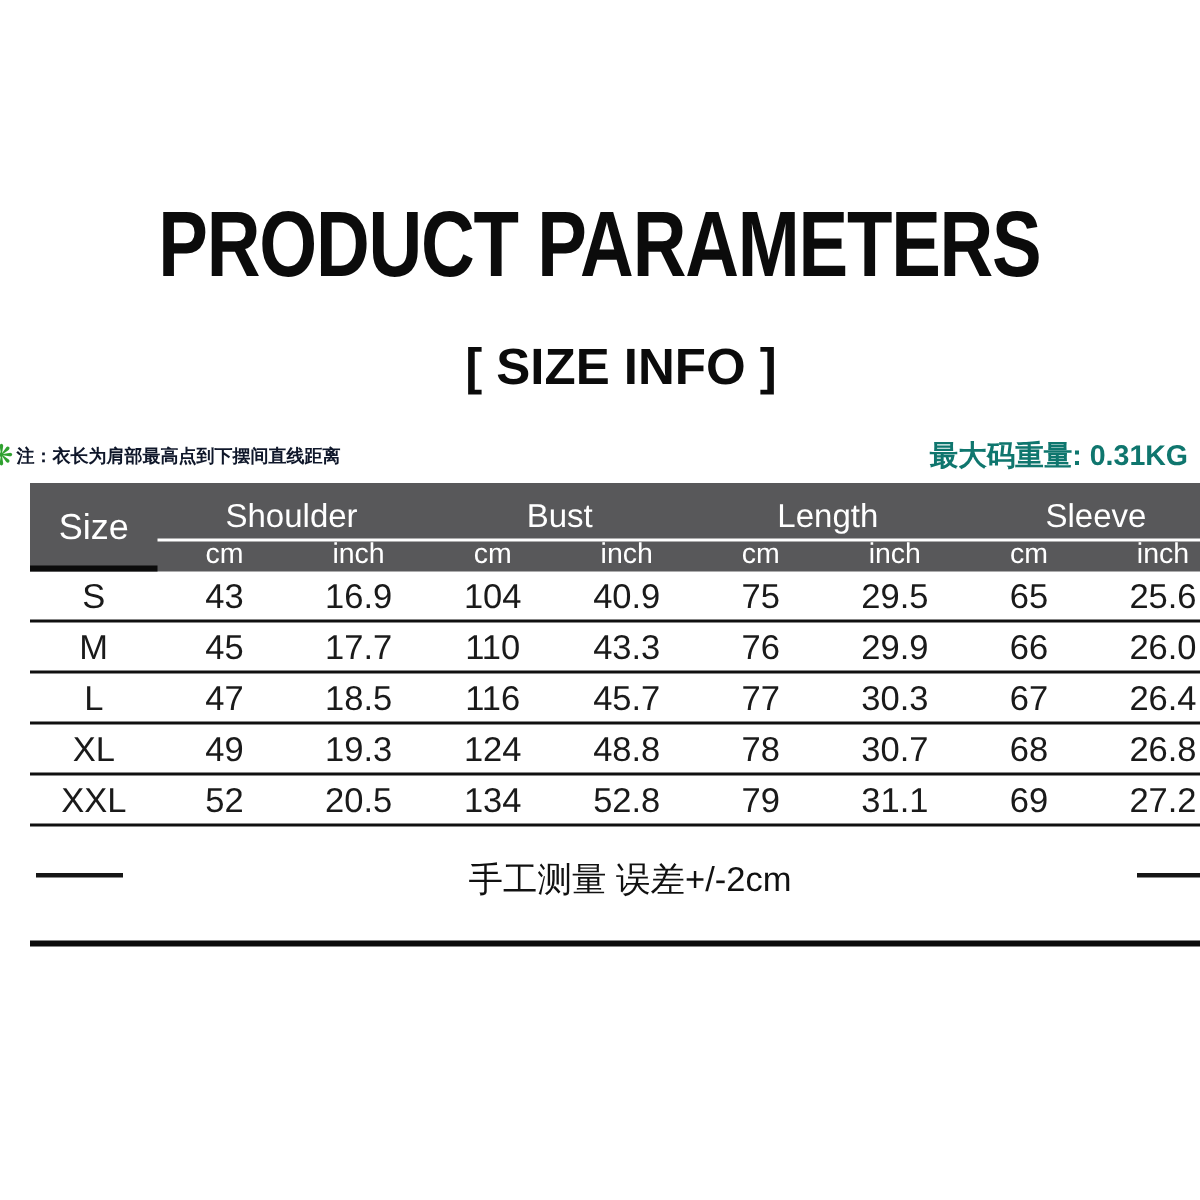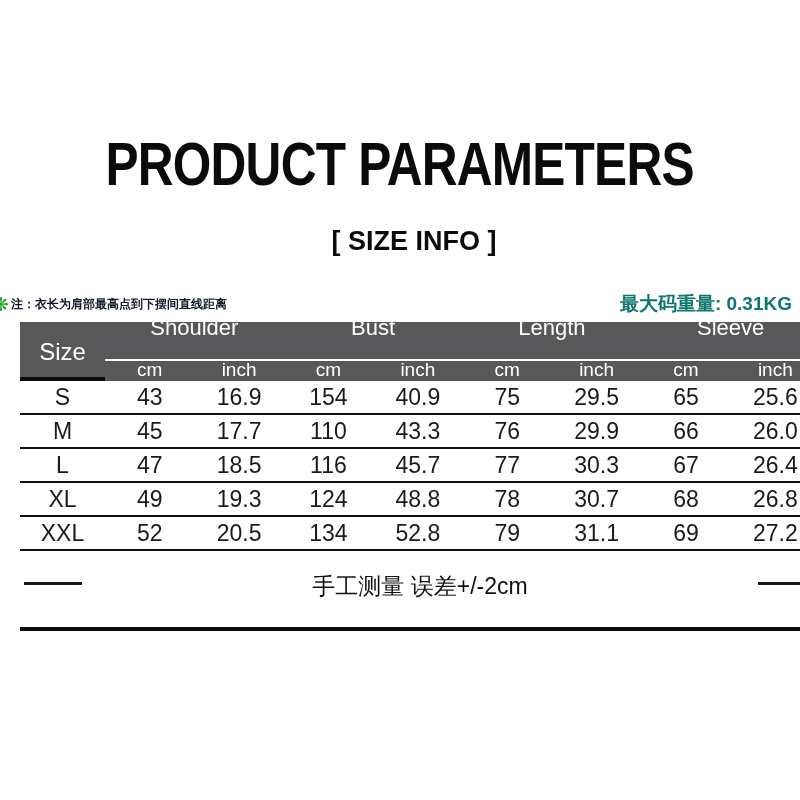--- a/index.html
+++ b/index.html
@@ -11,21 +11,21 @@
   .page { position: relative; width: 800px; height: 800px; }
 
   
   .title-wrap { position: absolute; top: 128px; left: 0; right: 0; text-align: center; }
   .title {
     display: inline-block; white-space: nowrap;
     font-size: 62px; font-weight: 700; letter-spacing: -1px; color: #0b0b0b;
     transform: scaleX(0.80); transform-origin: center;
   }
   .subtitle-wrap { position: absolute; top: 226px; left: 0; right: 0; text-align: center; }
-  .subtitle { font-size: 27px; font-weight: 700; color: #0b0b0b; letter-spacing: 0px; white-space: nowrap; padding-left: 28px; }
+  .subtitle { font-size: 34px; font-weight: 700; color: #0b0b0b; letter-spacing: 0px; white-space: nowrap; padding-left: 28px; }
 
   
   .meta {
     position: absolute; top: 290px; left: 0; right: 0; height: 28px;
     display: flex; justify-content: space-between; align-items: center;
   }
   .note-left { display: flex; align-items: center; }
   .note-icon { color: #2fa12f; font-size: 19px; margin-left: -7px; margin-right: 2px; }
   .note-text { font-size: 12px; font-weight: 700; color: #0f172a; }
   .weight { font-size: 19px; font-weight: 700; color: #0f766e; padding-right: 8px; }
@@ -36,21 +36,21 @@
     position: relative; display: grid;
     grid-template-columns: 85px repeat(8, 1fr);
     grid-template-rows: 37px 22px;
     background: #58585a; color: #ffffff; height: 59px;
   }
   .size-head {
     grid-column: 1; grid-row: 1 / 3;
     display: flex; align-items: center; justify-content: center;
     font-size: 24px;
   }
-  .group { grid-row: 1; grid-column: span 2; display: flex; align-items: flex-end; justify-content: center; font-size: 22px; padding-bottom: 18px; }
+  .group { grid-row: 1; grid-column: span 2; display: flex; align-items: flex-end; justify-content: center; font-size: 22px; padding-bottom: 2px; }
   .unit { grid-row: 2; display: flex; align-items: center; justify-content: center; font-size: 19px; }
   .head-divider { position: absolute; left: 85px; right: 0; top: 37px; height: 2px; background: #ffffff; }
   .size-underline { position: absolute; left: 0; bottom: 0; width: 85px; height: 4px; background: #0b0b0b; }
 
   .trow {
     display: grid; grid-template-columns: 85px repeat(8, 1fr);
     height: 34px; box-sizing: border-box; border-bottom: 2px solid #101010;
     align-items: center;
   }
   .cell { text-align: center; font-size: 23px; color: #1a1a1a; }
@@ -102,21 +102,21 @@
       <div class="unit">cm</div>
       <div class="unit">inch</div>
       <div class="head-divider"></div>
       <div class="size-underline"></div>
     </div>
 
     <div class="trow">
       <div class="cell size-cell">S</div>
       <div class="cell">43</div>
       <div class="cell">16.9</div>
-      <div class="cell">154</div>
+      <div class="cell">104</div>
       <div class="cell">40.9</div>
       <div class="cell">75</div>
       <div class="cell">29.5</div>
       <div class="cell">65</div>
       <div class="cell">25.6</div>
     </div>
 
     <div class="trow">
       <div class="cell size-cell">M</div>
       <div class="cell">45</div>

